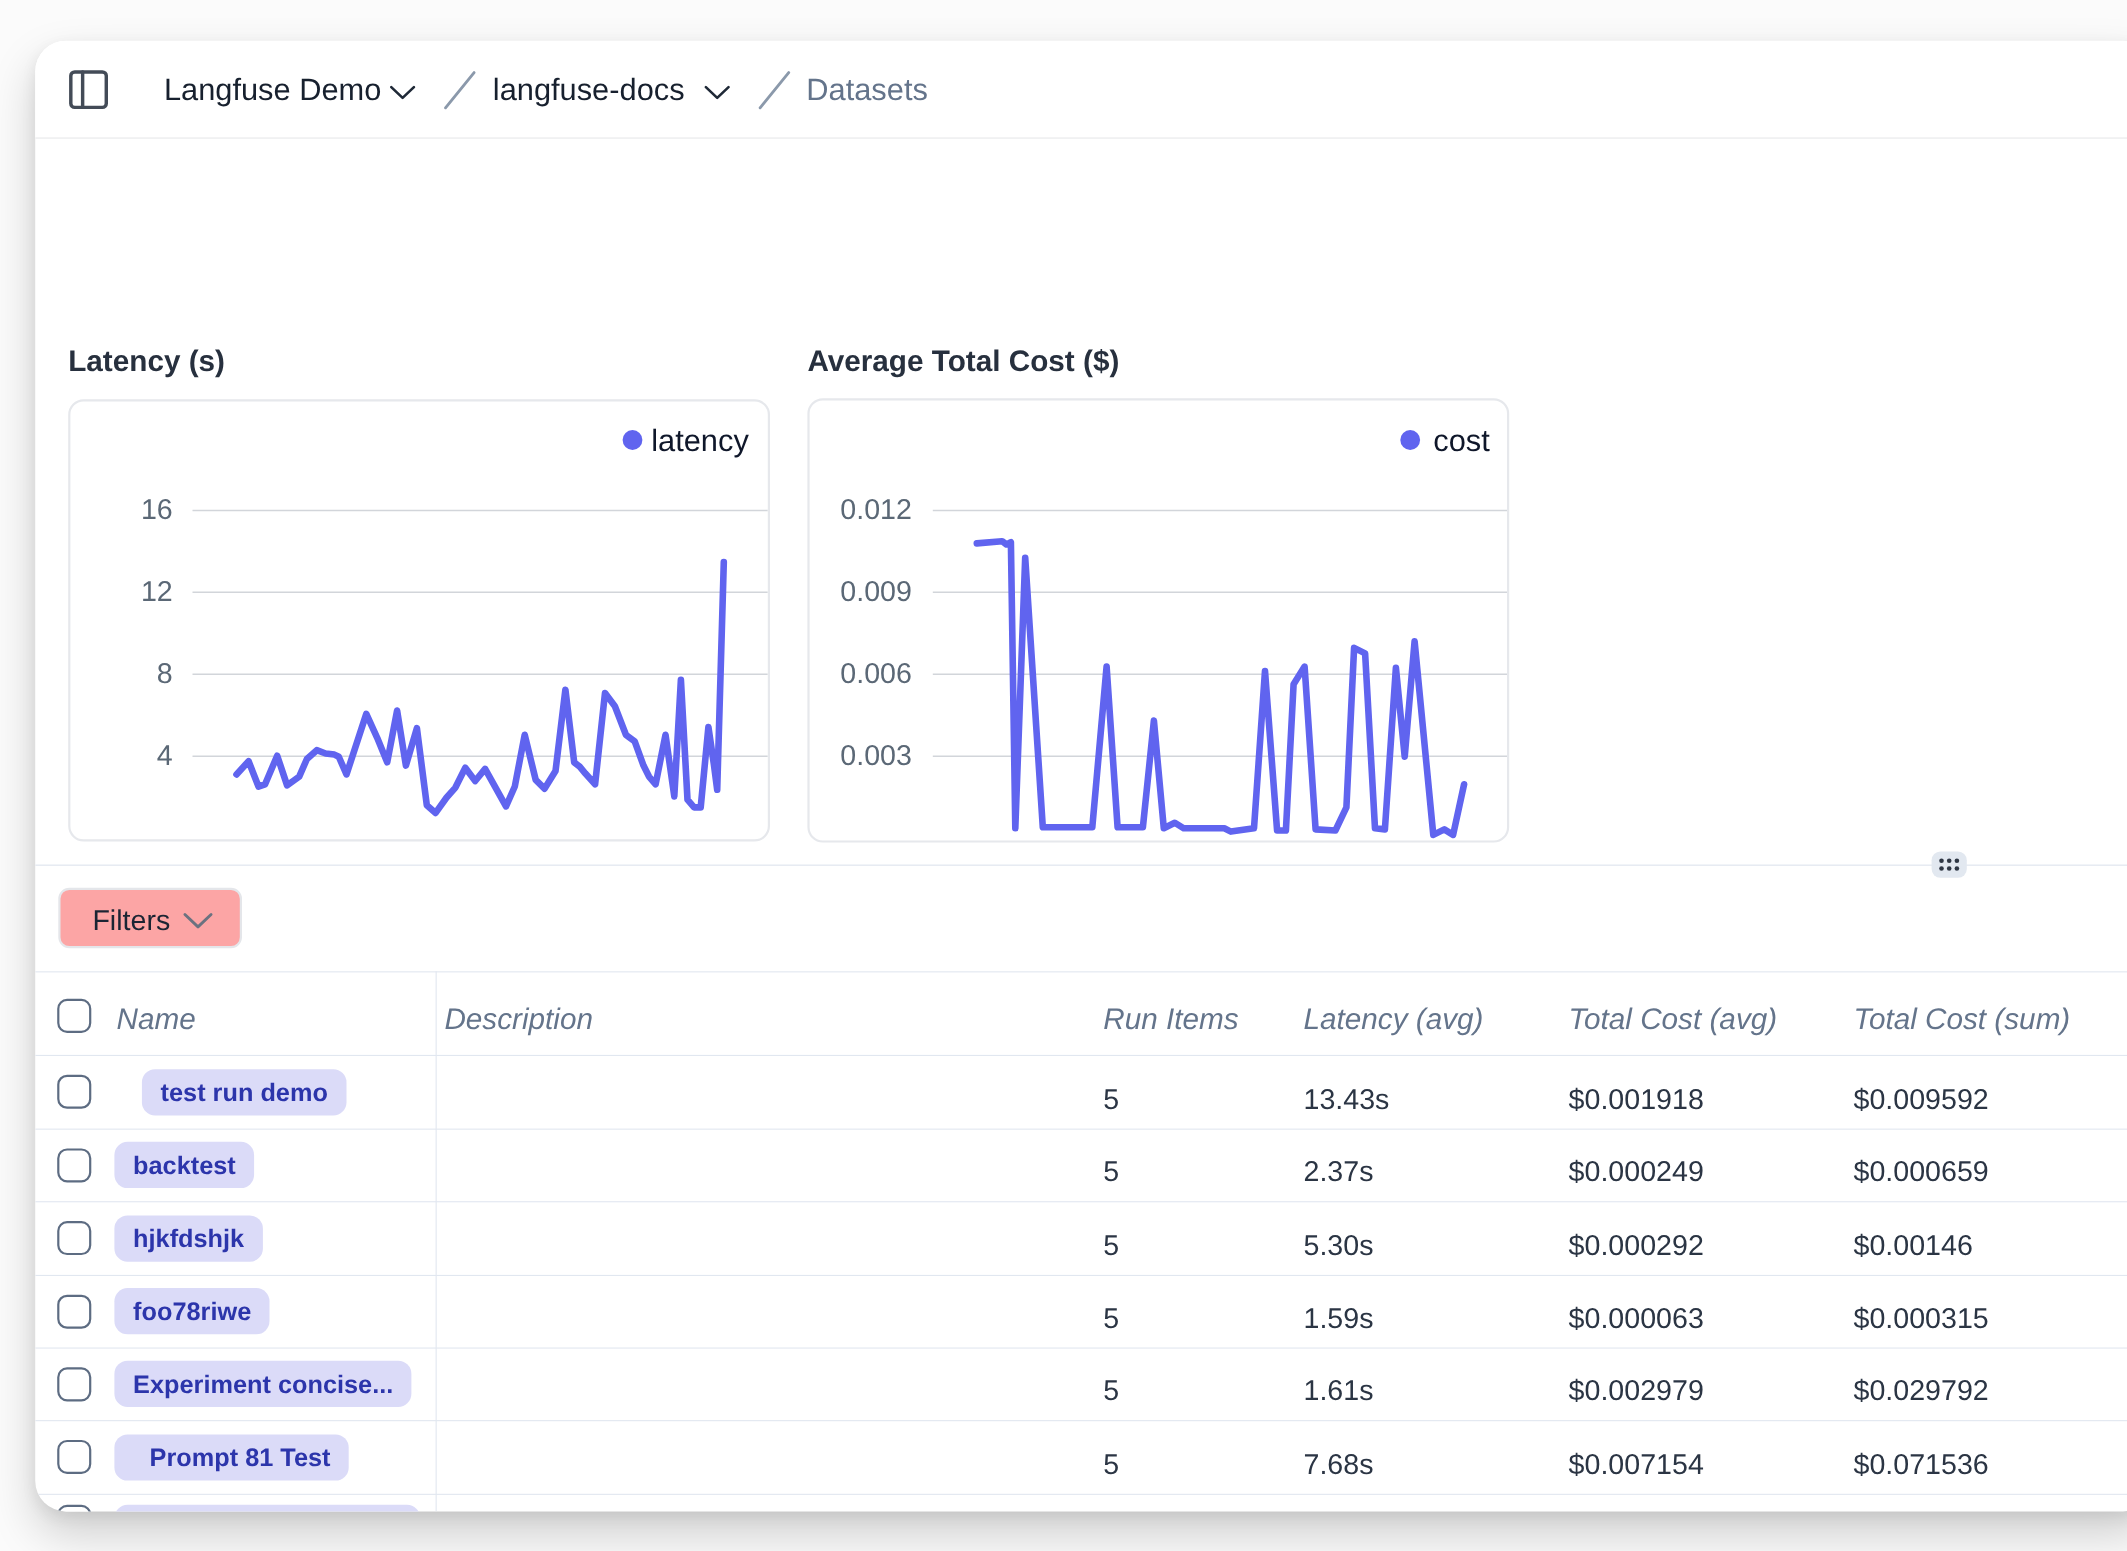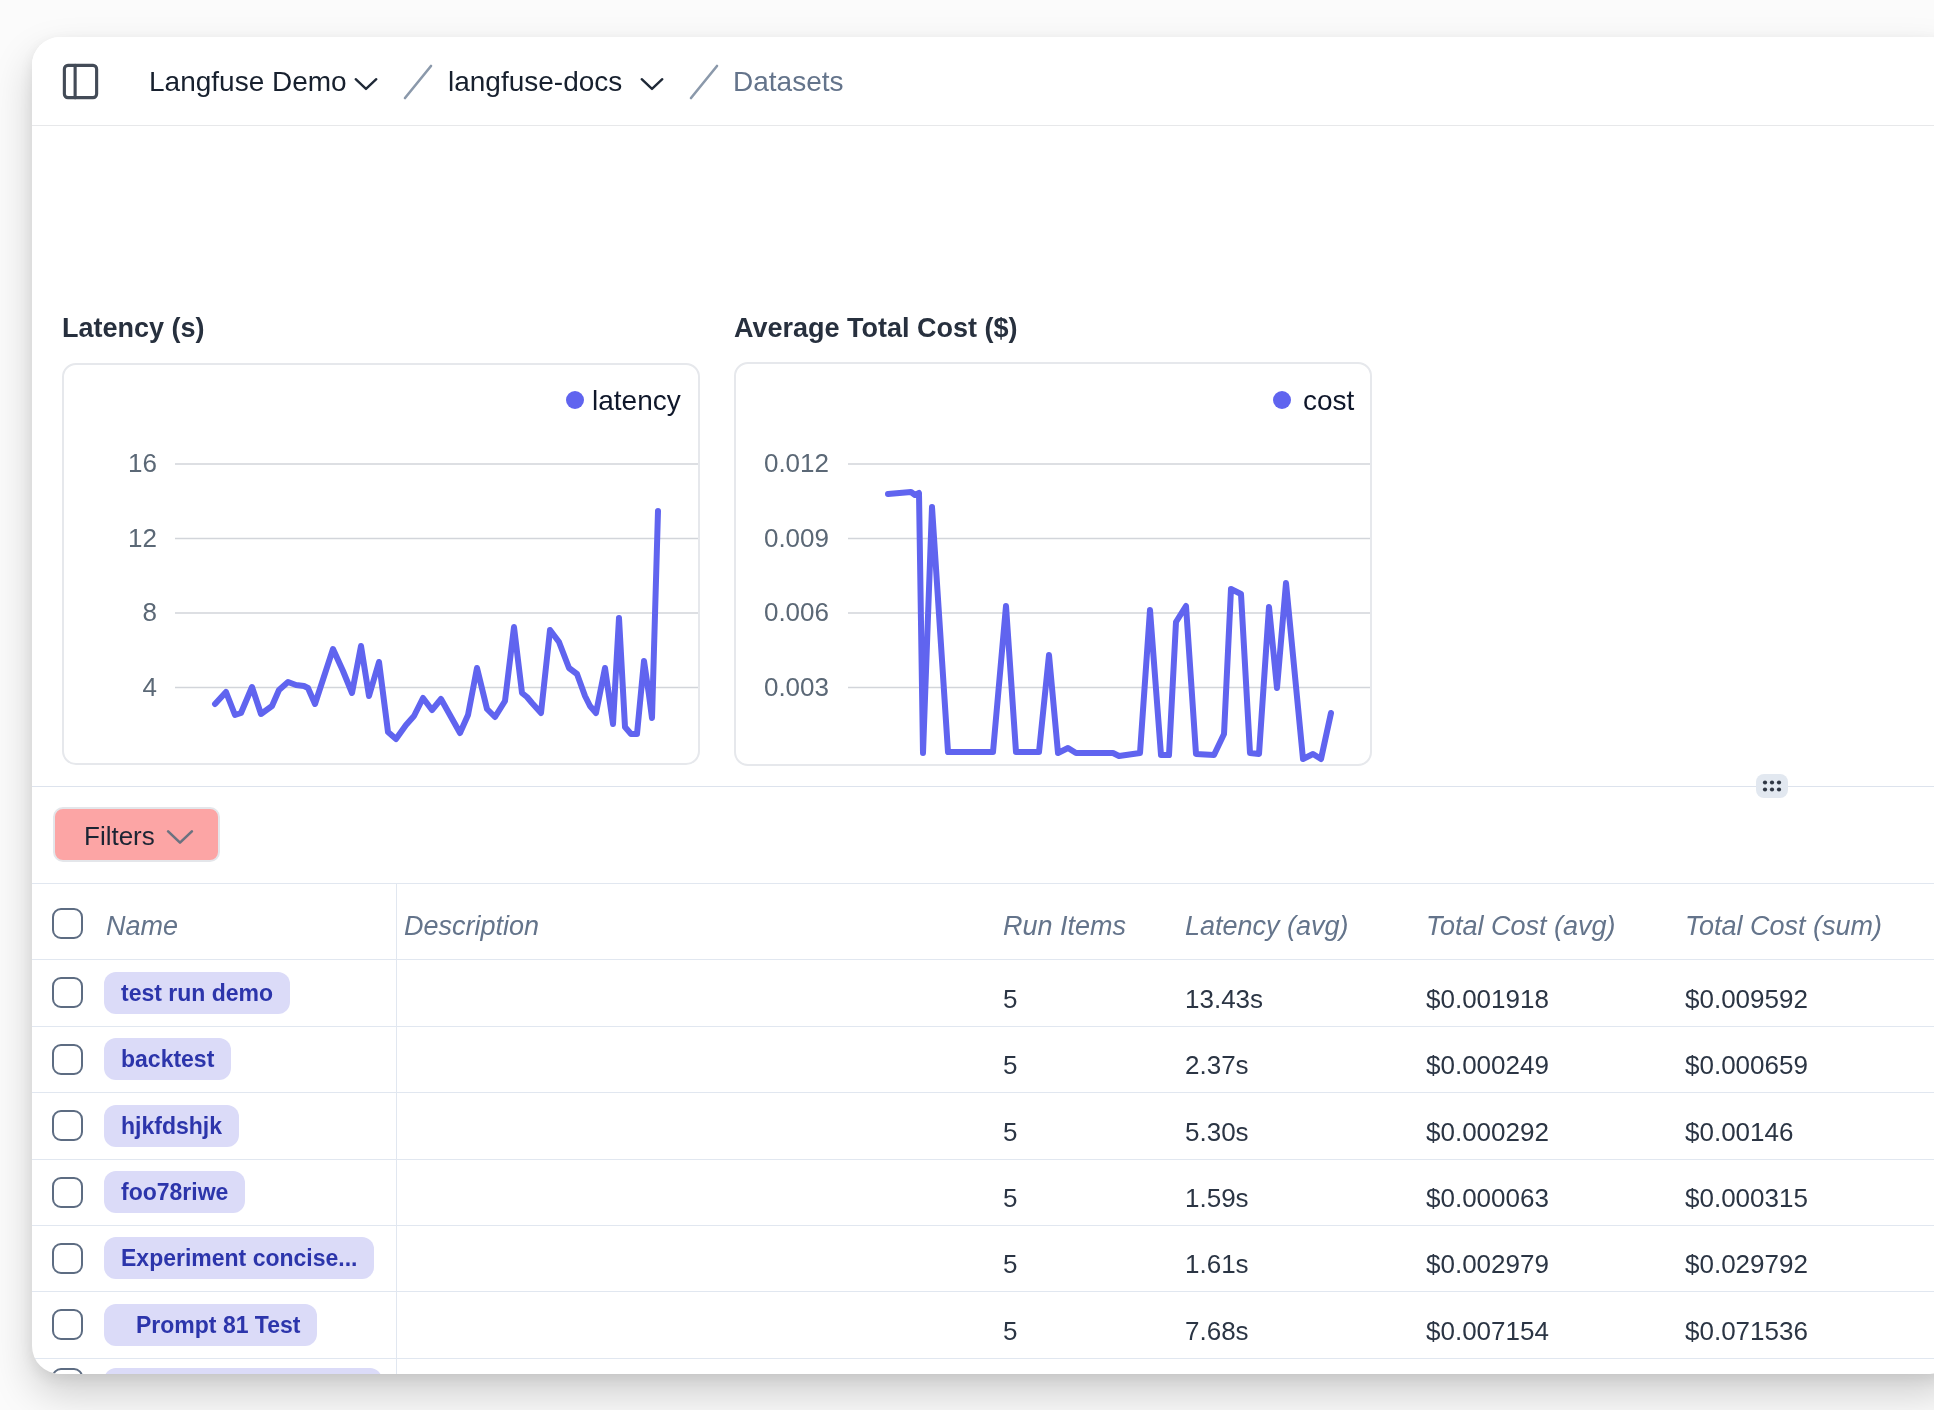--- a/index.html
+++ b/index.html
@@ -145,21 +145,21 @@
 
   <div class="cb" style="top:871px;"></div>
   <div class="th" style="left:74px; top:874px;">Name</div>
   <div class="th" style="left:372px; top:874px;">Description</div>
   <div class="th" style="left:971px; top:874px;">Run Items</div>
   <div class="th" style="left:1153px; top:874px;">Latency (avg)</div>
   <div class="th" style="left:1394px; top:874px;">Total Cost (avg)</div>
   <div class="th" style="left:1653px; top:874px;">Total Cost (sum)</div>
 
   <div class="cb" style="top:940px;"></div>
-  <div class="badge" style="top:935px;">test run demo</div>
+  <div class="badge" style="top:935px;margin-left:25px;">test run demo</div>
   <div class="td" style="left:971px; top:947px;">5</div>
   <div class="td" style="left:1153px; top:947px;">13.43s</div>
   <div class="td" style="left:1394px; top:947px;">$0.001918</div>
   <div class="td" style="left:1653px; top:947px;">$0.009592</div>
 
   <div class="cb" style="top:1007px;"></div>
   <div class="badge" style="top:1001px;">backtest</div>
   <div class="td" style="left:971px; top:1013px;">5</div>
   <div class="td" style="left:1153px; top:1013px;">2.37s</div>
   <div class="td" style="left:1394px; top:1013px;">$0.000249</div>

